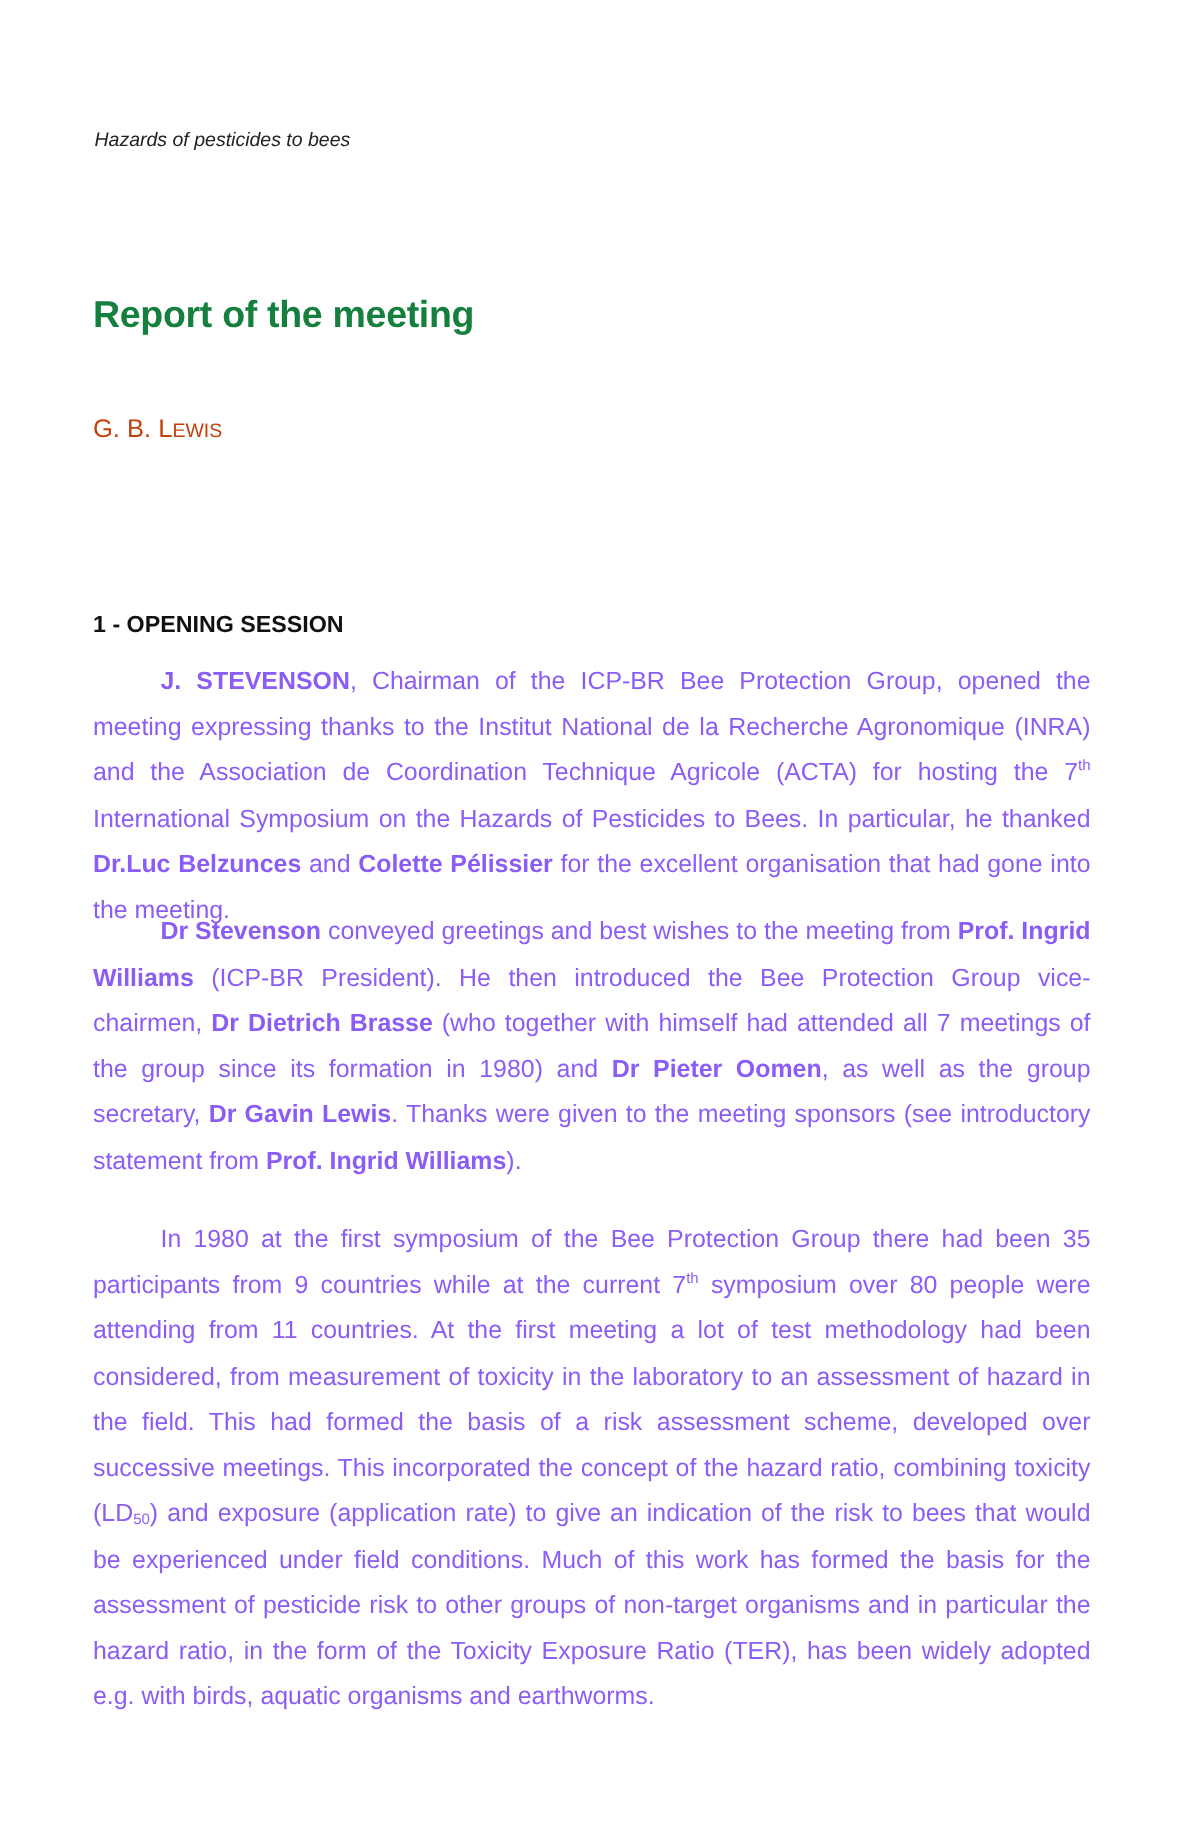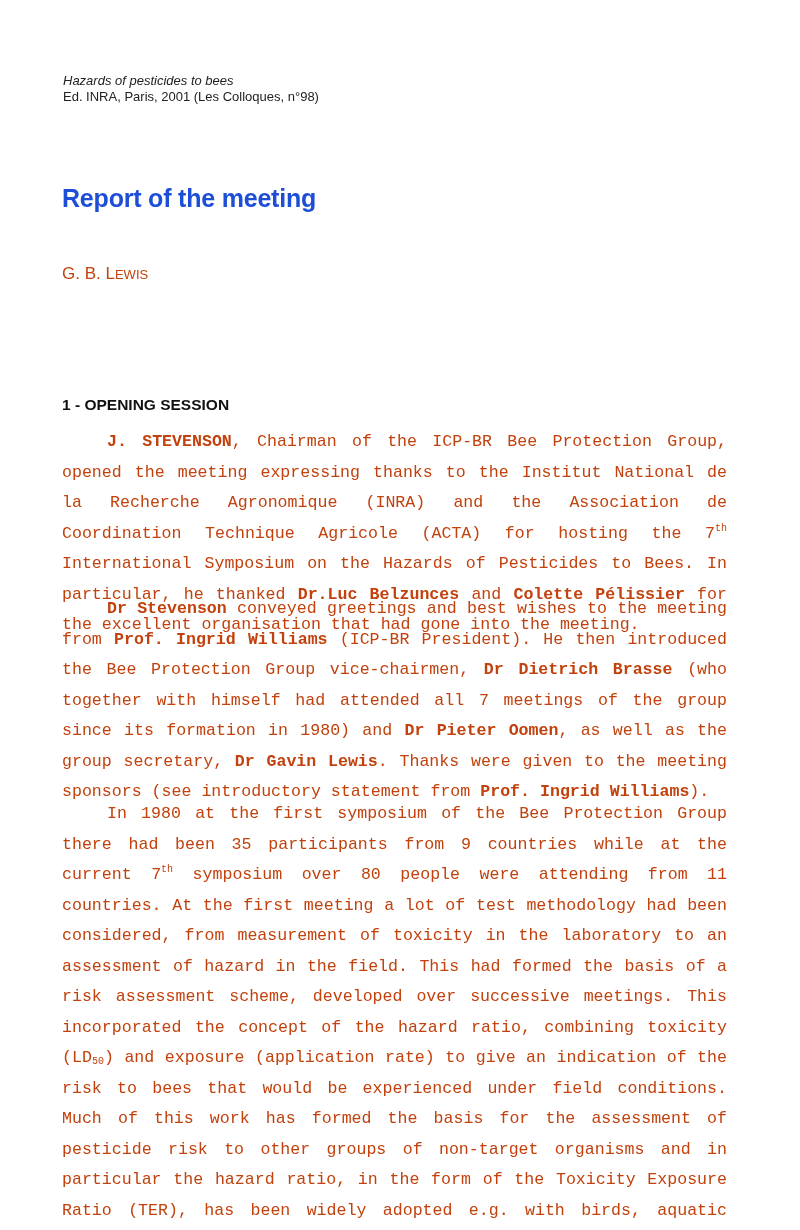--- a/index.html
+++ b/index.html
@@ -1,49 +1,48 @@
 <!DOCTYPE html>
 <html><head>
 <meta charset="utf-8">
 <style>
   html, body { margin: 0; padding: 0; background: #ffffff; }
   body { width: 800px; height: 1230px; position: relative; overflow: hidden; color: #111; }
-  .page { position: absolute; left: 0; top: 4px; width: 800px; height: 900px; }
+  .page { position: absolute; left: 0; top: 16px; width: 800px; height: 900px; }
 
   .header-meta { position: absolute; left: 63px; top: 69px; font-family: "Liberation Sans", sans-serif; font-size: 13px; line-height: 16px; color: #222; }
   .header-meta .ital { font-style: italic; }
 
-  .title { position: absolute; left: 62px; top: 180px; font-family: "Liberation Sans", sans-serif; font-weight: bold; font-size: 25px; color: #1d4ed8; margin: 0; letter-spacing: -0.2px; }
+  .title { position: absolute; left: 62px; top: 180px; font-family: "Liberation Sans", sans-serif; font-weight: bold; font-size: 25px; color: #15803d; margin: 0; letter-spacing: -0.2px; }
 
   .author { position: absolute; left: 62px; top: 260px; font-family: "Liberation Sans", sans-serif; font-size: 17px; color: #c2410c; }
   .author .sc { font-size: 17px; }
   .author .sc-small { font-size: 13px; }
 
   .affil { position: absolute; left: 62px; top: 313px; font-family: "Liberation Sans", sans-serif; font-style: italic; font-size: 15.5px; color: #222; letter-spacing: -0.2px; }
 
   .section-head { position: absolute; left: 62px; top: 392px; font-family: "Liberation Sans", sans-serif; font-weight: bold; font-size: 15.5px; color: #111; margin: 0; text-align: right; }
 
-  .body { position: absolute; left: 62px; width: 665px; font-family: Liberation Mono, monospace; font-size: 16.6px; line-height: 30.5px; color: #c2410c; text-align: justify; margin: 0; }
+  .body { position: absolute; left: 62px; width: 665px; font-family: Liberation Sans, sans-serif; font-size: 16.6px; line-height: 30.5px; color: #8b5cf6; text-align: justify; margin: 0; }
   .body p { margin: 0; text-indent: 45px; }
   .body b { font-weight: bold; }
   .body sup { font-size: 10px; line-height: 0; vertical-align: super; }
   .body sub { font-size: 10px; line-height: 0; vertical-align: -2px; }
 
   #p1 { top: 423px; }
   #p2 { top: 590px; }
   #p3 { top: 758px; margin-top: 37px; }
 </style>
 </head>
 <body>
 
 <div class="page">
 
   <div class="header-meta">
     <div class="ital">Hazards of pesticides to bees</div>
-    <div>Ed. INRA, Paris, 2001 (Les Colloques, n°98)</div>
   </div>
 
   <h1 class="title">Report of the meeting</h1>
 
   <div class="author"><span>G. B. </span><span class="sc">L</span><span class="sc-small">EWIS</span></div>
 
 
   <h2 class="section-head">1 - OPENING SESSION</h2>
 
   <div class="body" id="p1">

